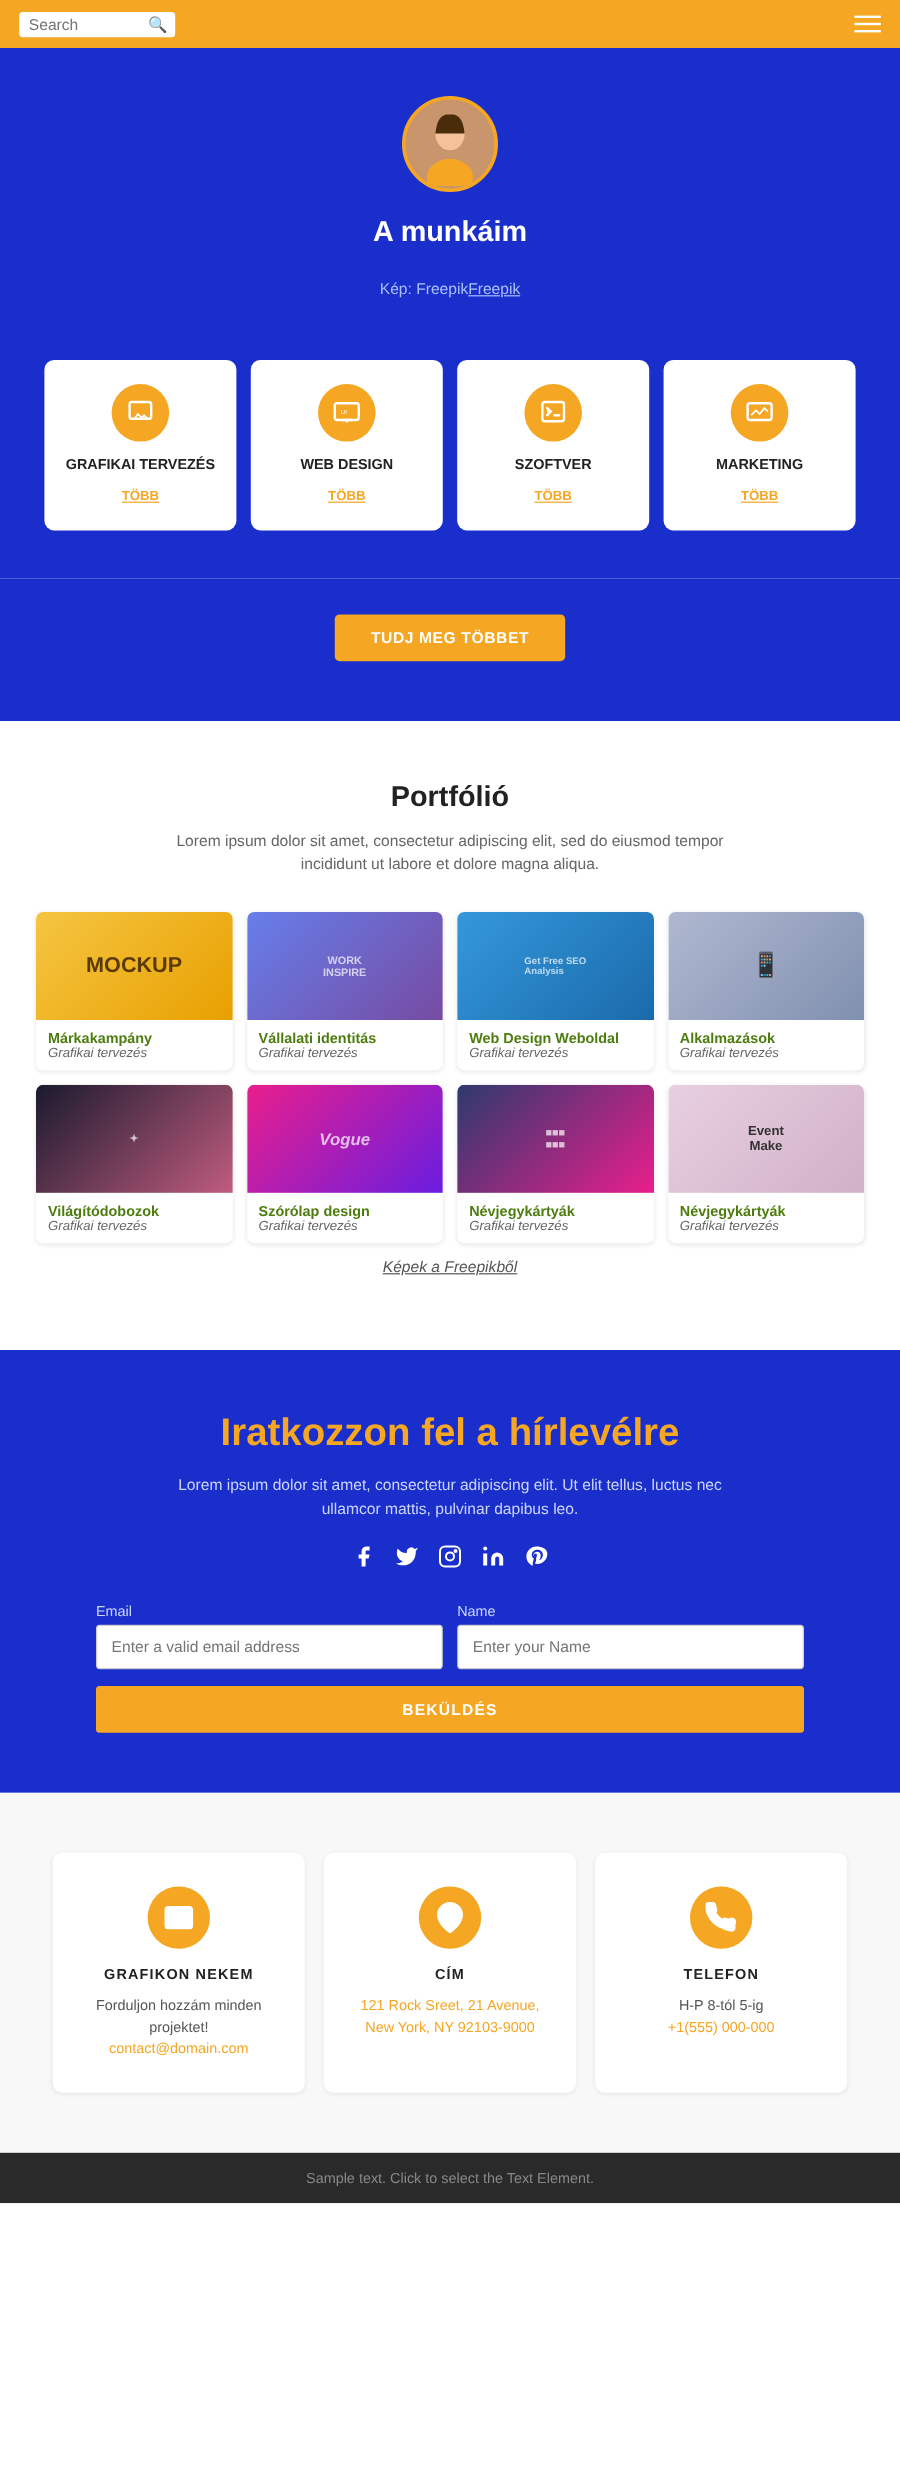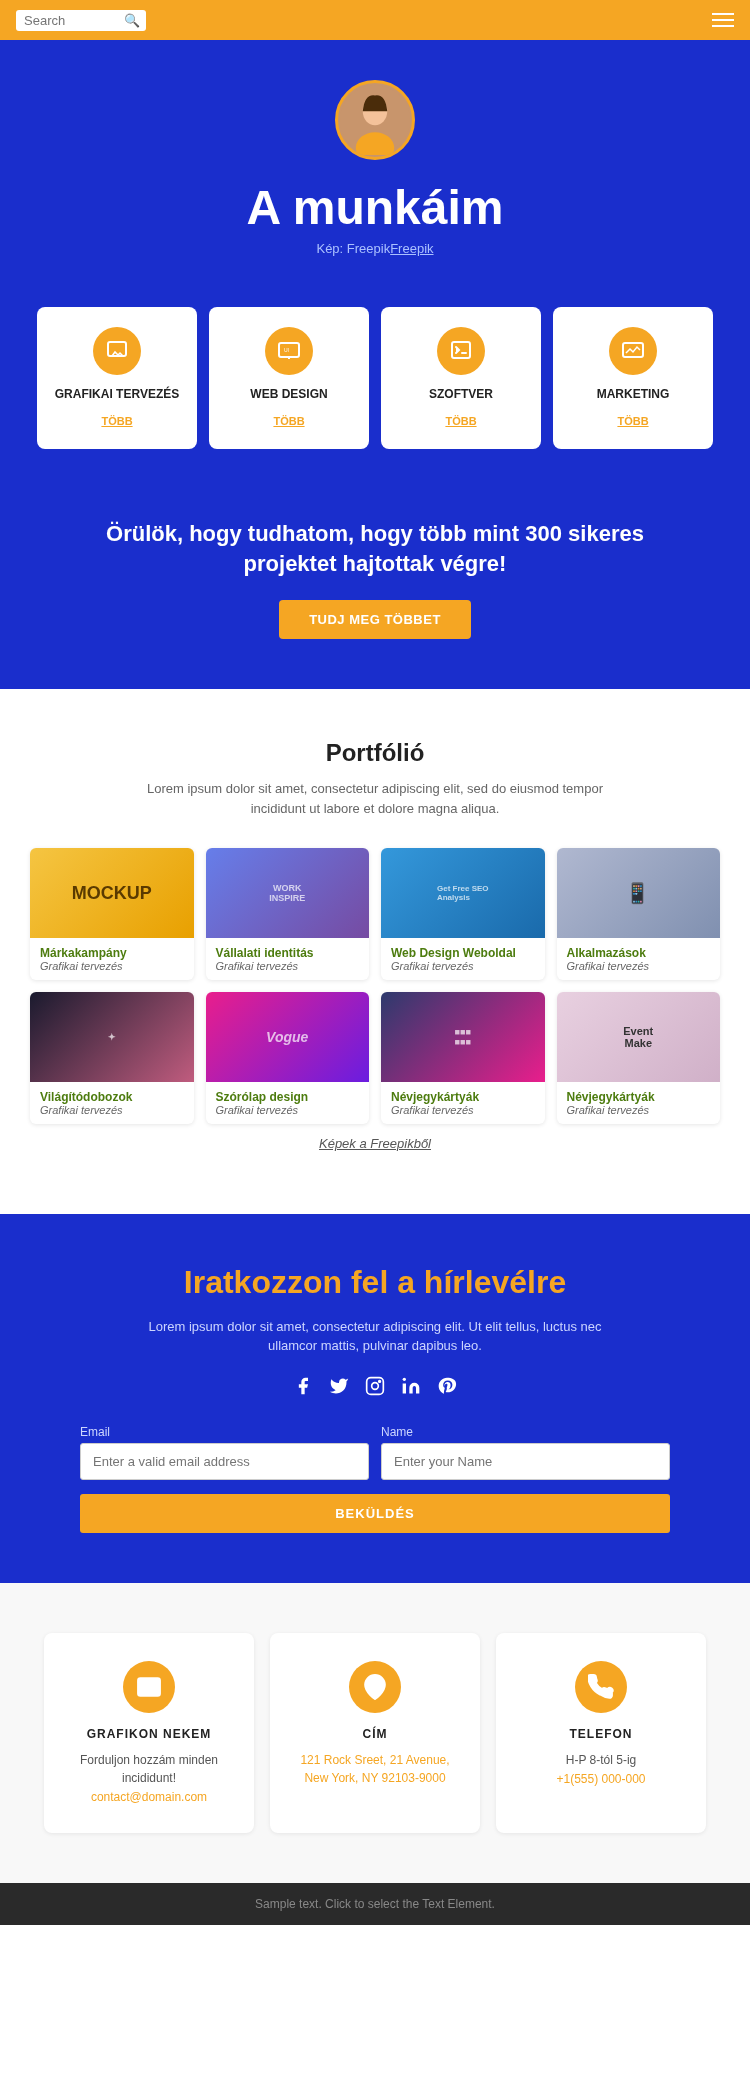--- a/index.html
+++ b/index.html
@@ -45,21 +45,21 @@
       border-radius: 50%;
       overflow: hidden;
       margin: 0 auto 20px;
       border: 3px solid #F5A623;
       background: #c8956c;
       display: flex;
       align-items: center;
       justify-content: center;
     }
     .avatar-circle svg { width: 70px; height: 70px; }
-    .hero h1 { font-size: 48px; font-weight: bold; margin-bottom: 4px; }
+    .hero h1 { font-size: 24px; font-weight: bold; margin-bottom: 24px; }
 
     
     .services {
       background: #1a2ecc;
       padding: 0 20px 40px;
       display: flex;
       gap: 12px;
       justify-content: center;
     }
     .service-card {
@@ -290,21 +290,20 @@
           <rect x="2" y="4" width="20" height="14" rx="2" fill="none" stroke="#fff" stroke-width="2"></rect>
           <path d="M5 14l4-4 3 3 4-5 3 3" stroke="#fff" stroke-width="1.5" fill="none"></path>
         </svg>
     </div>
     <h3>MARKETING</h3>
     <a href="#" class="more-link">TÖBB</a>
   </div>
 </section>
 
 <section class="cta-section">
-  <h2>Örülök, hogy tudhatom, hogy több mint 300 sikeres projektet hajtottak végre!</h2>
   <button class="cta-btn">TUDJ MEG TÖBBET</button>
 </section>
 
 <section class="portfolio-section">
   <h2>Portfólió</h2>
   <p>Lorem ipsum dolor sit amet, consectetur adipiscing elit, sed do eiusmod tempor incididunt ut labore et dolore magna aliqua.</p>
 
   <div class="portfolio-grid">
 
     <div class="portfolio-item">
@@ -438,21 +437,21 @@
 <section class="contact-section">
 
   <div class="contact-card">
     <div class="contact-icon">
       <svg viewBox="0 0 24 24" fill="none" stroke="#fff" stroke-width="2">
           <rect x="2" y="4" width="20" height="16" rx="2"></rect>
           <path d="M2 7l10 7 10-7"></path>
         </svg>
     </div>
     <h3>GRAFIKON NEKEM</h3>
-    <p>Forduljon hozzám minden incididunt!</p>
+    <p>Forduljon hozzám minden projektet!</p>
     <a href="mailto:contact@domain.com">contact@domain.com</a>
   </div>
 
   <div class="contact-card">
     <div class="contact-icon">
       <svg viewBox="0 0 24 24" fill="none" stroke="#fff" stroke-width="2">
           <path d="M21 10c0 7-9 13-9 13s-9-6-9-13a9 9 0 0118 0z"></path>
           <circle cx="12" cy="10" r="3"></circle>
         </svg>
     </div>

